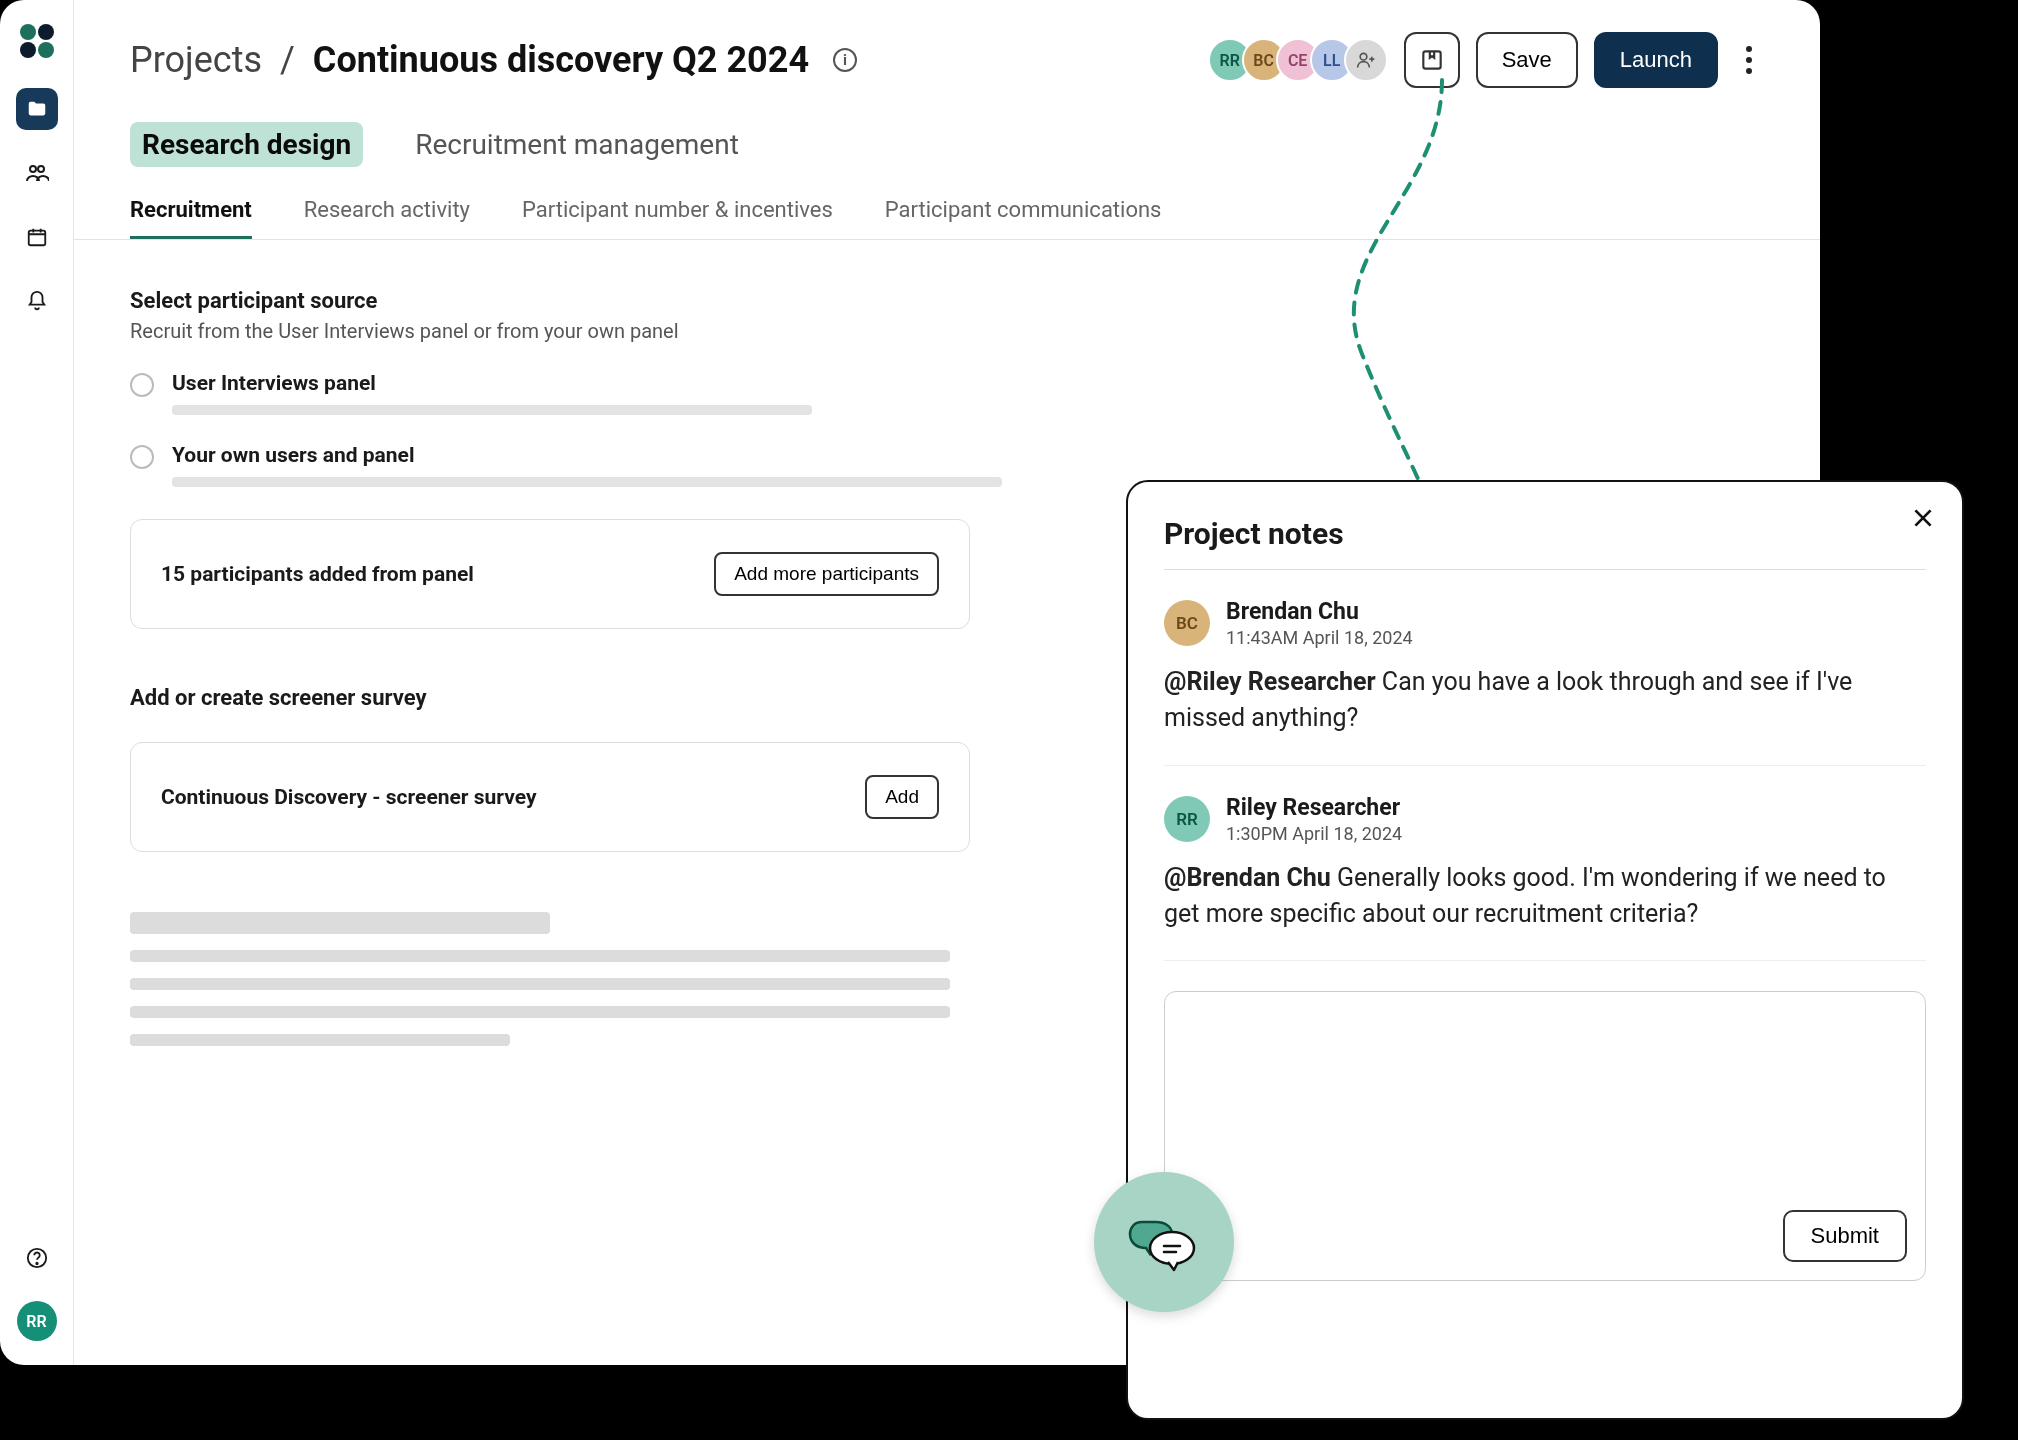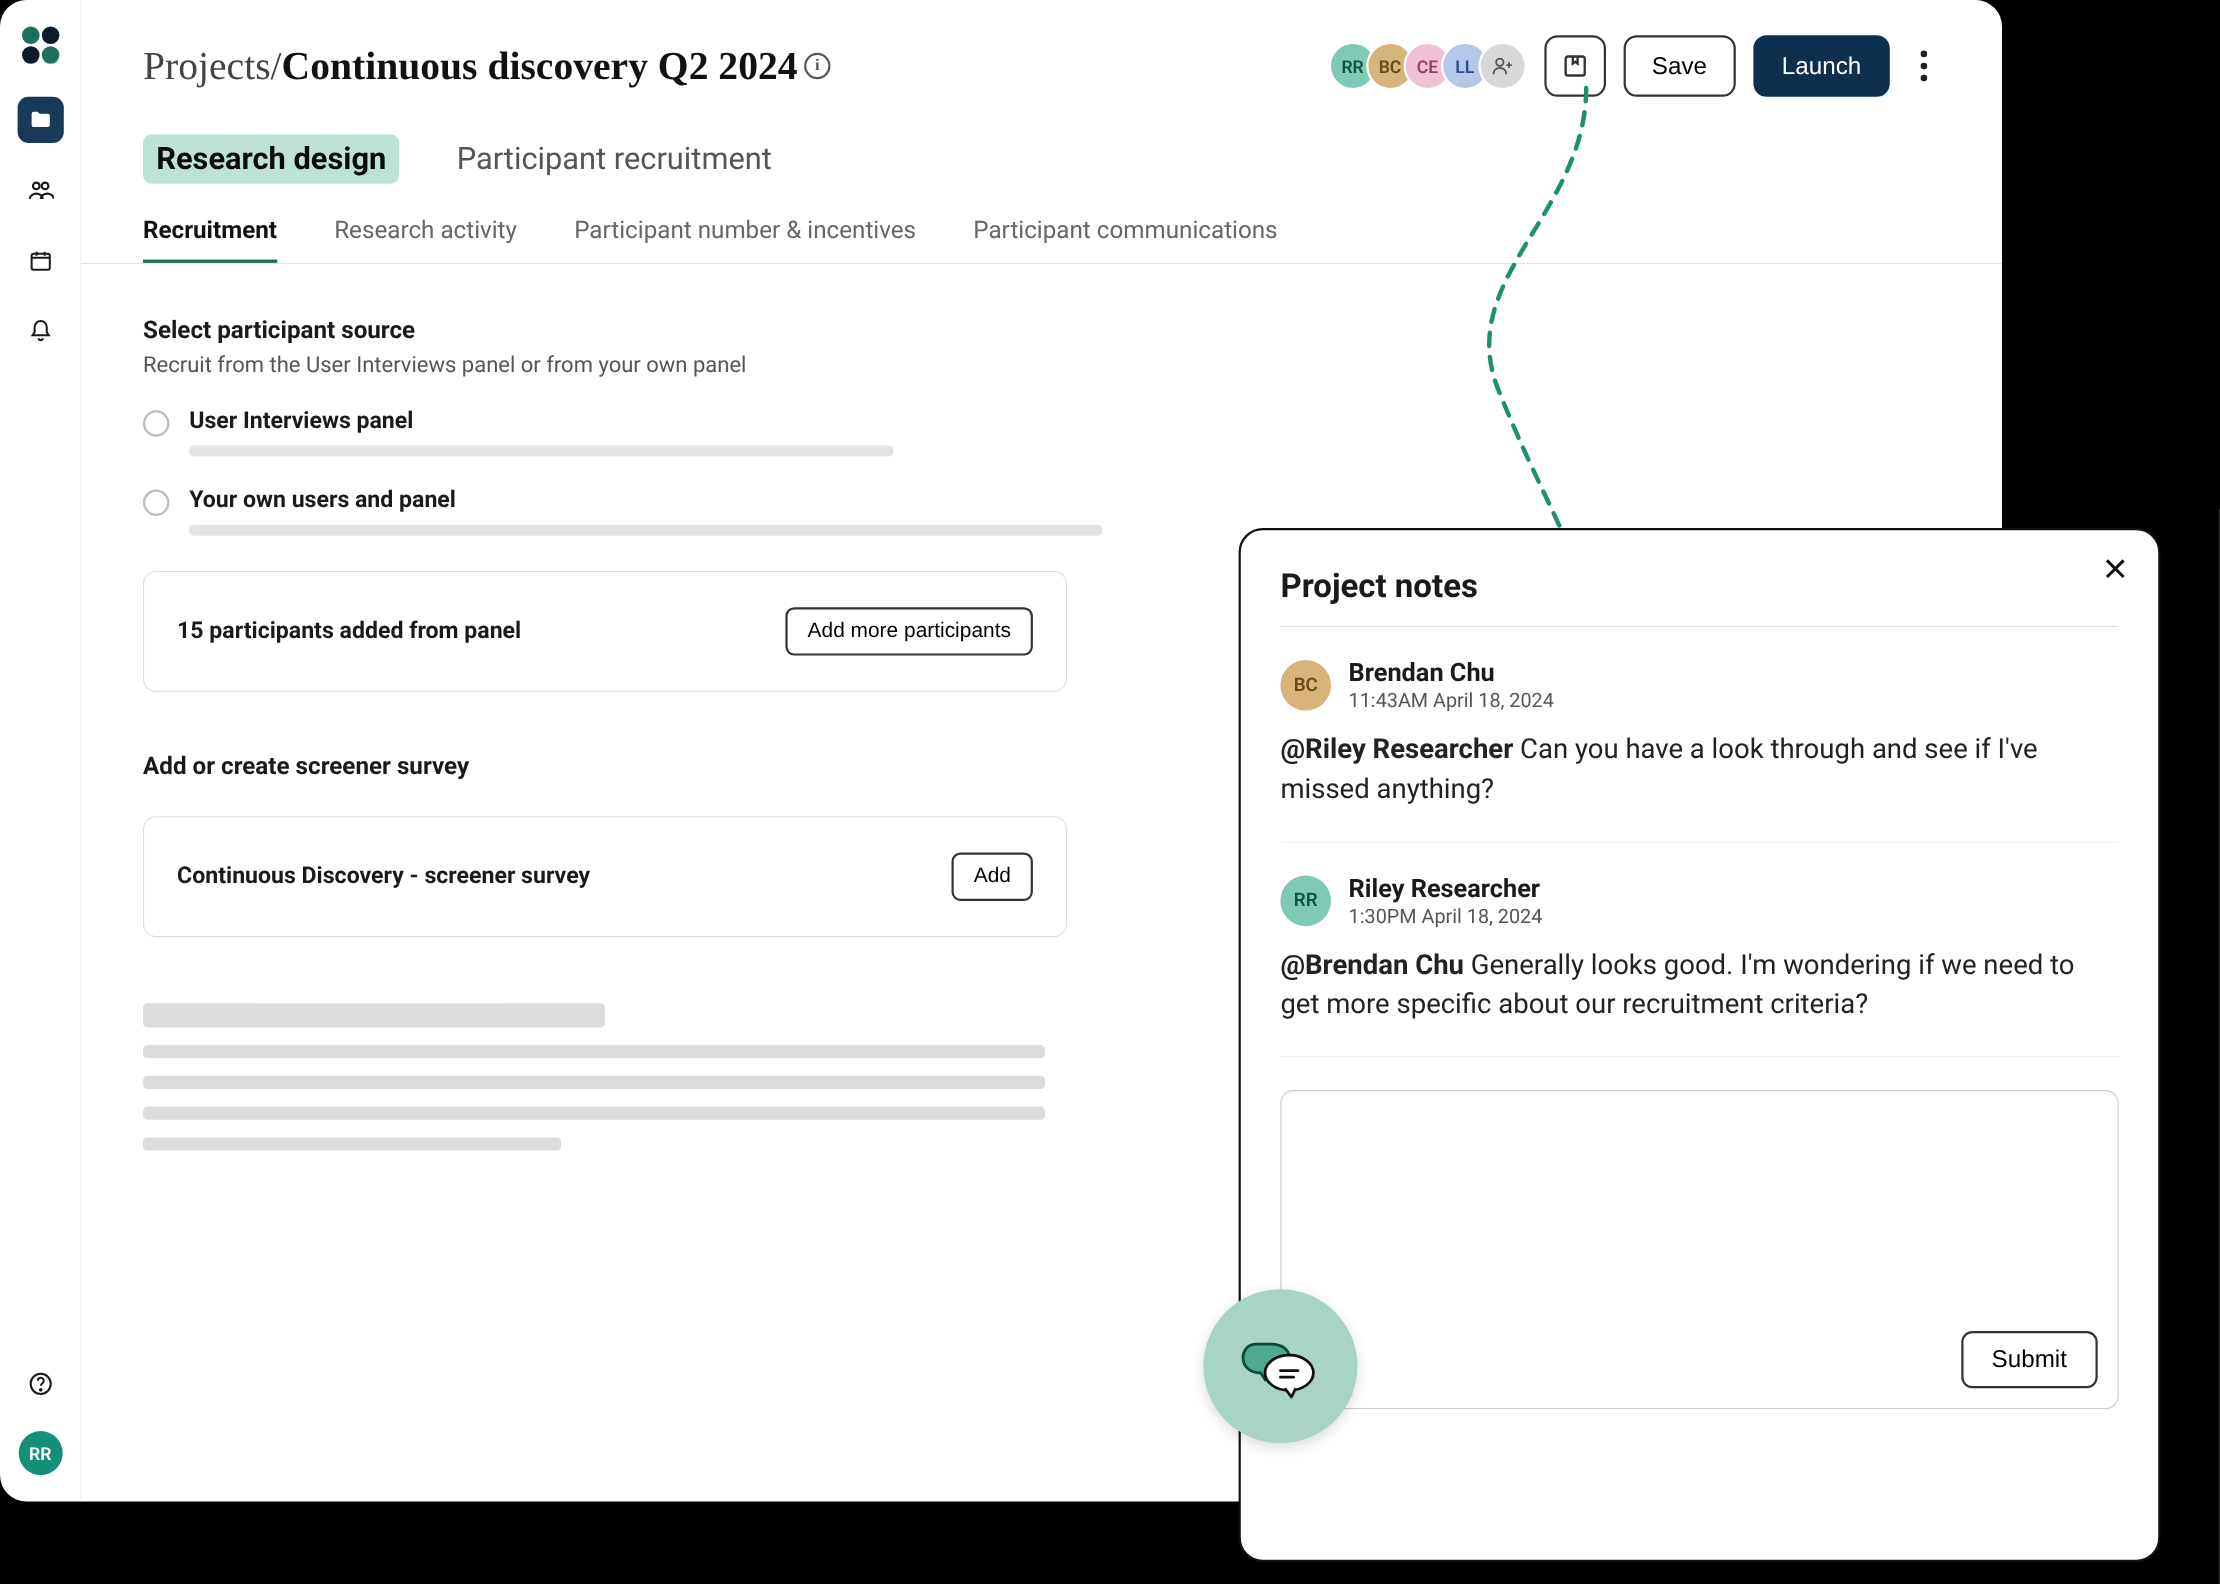--- a/index.html
+++ b/index.html
@@ -75,22 +75,21 @@
   .header-row {
     display:flex;
     align-items:center;
     gap:16px;
   }
   .breadcrumb {
     font-size: 36px;
     font-weight:400;
     display:flex;
     align-items:center;
-    gap:0;
-    font-family:Liberation Serif, serif;
+    gap:18px;
   }
   .breadcrumb .crumb { color:#444; }
   .breadcrumb .current { font-weight:700; color:#111; }
   .info-circle {
     width:24px; height:24px; border-radius:50%;
     border:2px solid #555; color:#555;
     display:flex; align-items:center; justify-content:center;
     font-size:15px; font-weight:700;
     margin-left:6px;
   }
@@ -324,21 +323,21 @@
       <button class="btn primary">Launch</button>
       <div class="kebab">
           <span></span>
           <span></span>
           <span></span>
         </div>
     </div>
 
     <div class="mode-tabs">
       <div class="mode-tab active">Research design</div>
-      <div class="mode-tab">Participant recruitment</div>
+      <div class="mode-tab">Recruitment management</div>
     </div>
 
     <div class="sub-tabs" id="sub-tabs">
         <div class="sub-tab active">Recruitment</div>
         <div class="sub-tab">Research activity</div>
         <div class="sub-tab">Participant number &amp; incentives</div>
         <div class="sub-tab">Participant communications</div>
       </div>
 
     <div class="section">

